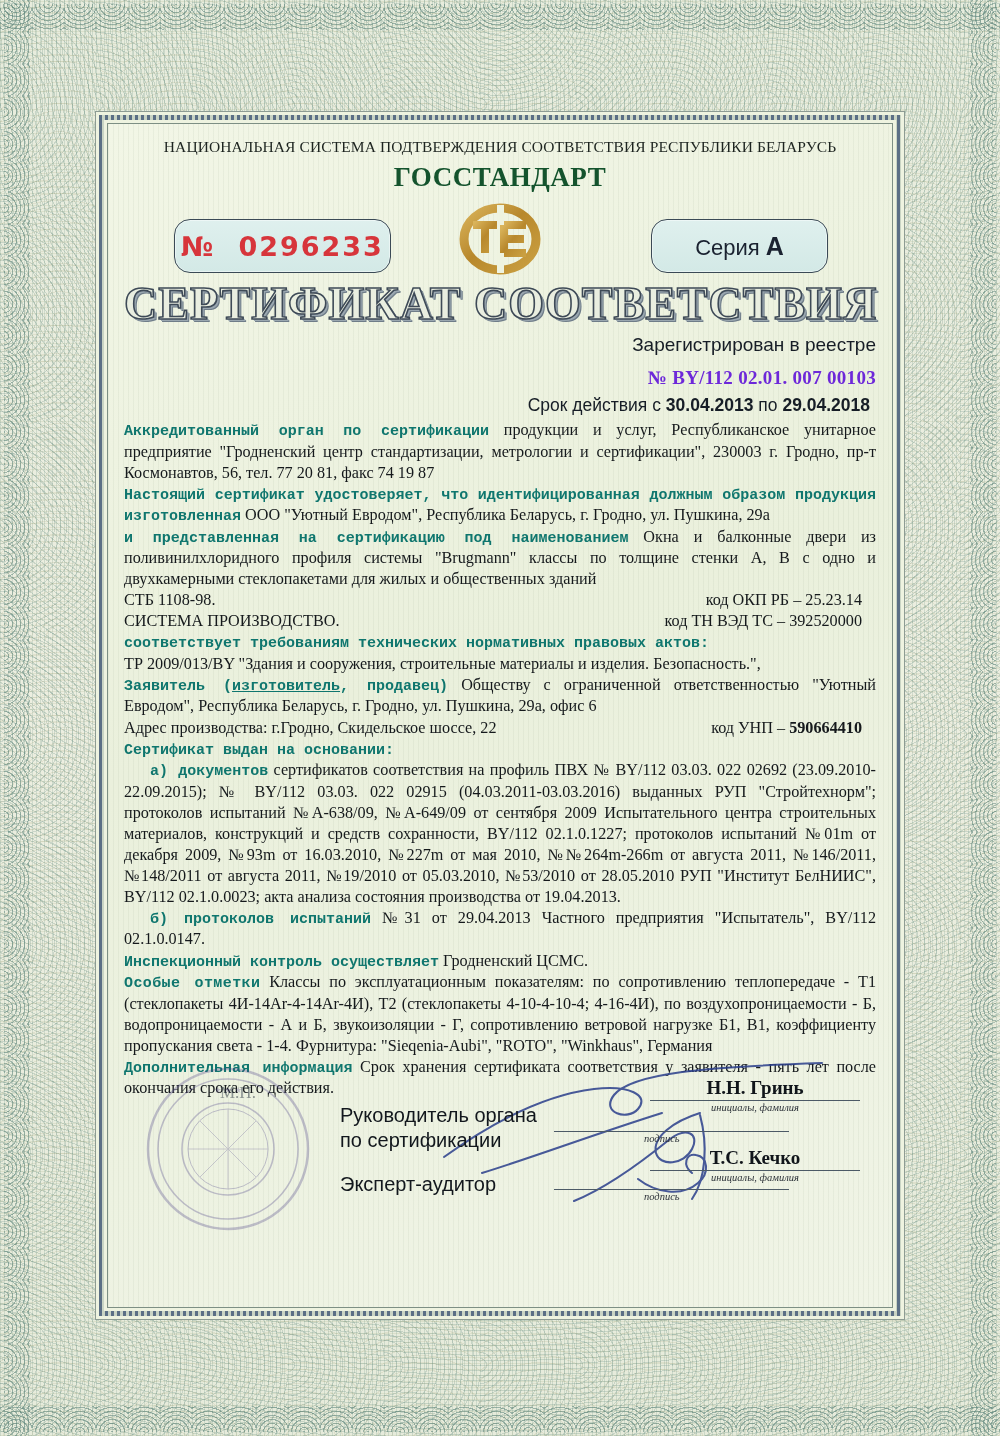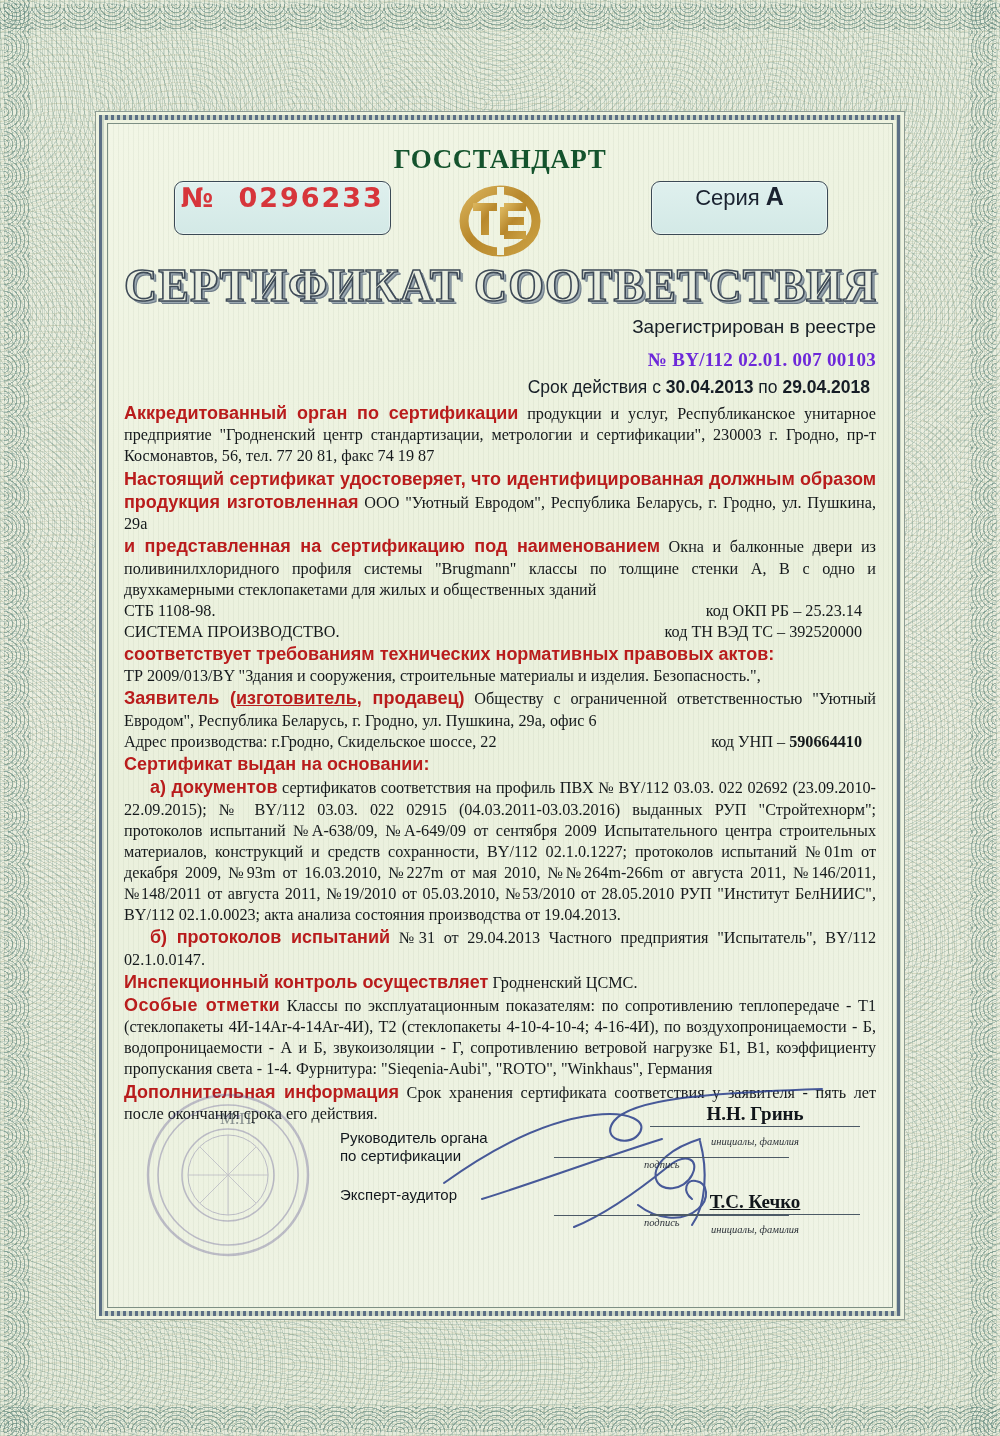--- a/index.html
+++ b/index.html
@@ -90,24 +90,24 @@
   }
   .gosstandart{
     text-align:center;font-size:27px;font-weight:bold;color:#14532d;
     font-family:"Liberation Serif",serif;letter-spacing:.5px;margin-top:6px;
   }
 
   .badge-row{
     position:relative;height:78px;margin-top:4px;
   }
   .badge{
-    position:absolute;top:2px;
-    height:52px;border:1.6px solid #3b4a56;border-radius:9px;
+    position:absolute;top:22px;
+    height:52px;border:1.6px solid #3b4a56;border-radius:16px;
     background:linear-gradient(180deg,#dff0ee,#d3e9e6);
-    display:flex;justify-content:center;
+    display:flex;align-items:center;justify-content:center;
     box-shadow:inset 0 0 0 1px rgba(255,255,255,.45);
   }
   .badge::before,.badge::after{
     content:"";position:absolute;left:14%;right:14%;height:16px;
     background-image:repeating-radial-gradient(circle at 10px 0, rgba(95,130,120,.45) 0 1px, rgba(0,0,0,0) 1px 4px);
     background-size:20px 16px;
     z-index:-1;
   }
   .badge::before{top:-13px;}
   .badge::after{bottom:-13px;transform:scaleY(-1);}
@@ -159,43 +159,43 @@
   
   .body{margin-top:4px;}
   .p{
     font-family:"Liberation Serif",serif;
     font-size:16.2px;line-height:1.30;color:#15191c;
     text-align:justify;text-justify:inter-word;
     margin:0;
   }
   .p.nj{text-align:left;}
   .lbl{
-    font-family:Liberation Sans, sans-serif;font-weight:bold;
-    font-size:18px;color:#b91c1c;
+    font-family:Liberation Mono, monospace;font-weight:bold;
+    font-size:15px;color:#0f766e;
   }
   .lbl.sp{letter-spacing:.4px;}
   .u{text-decoration:underline;}
   .row2{display:flex;justify-content:space-between;align-items:baseline;}
   .row2 .left{white-space:nowrap;}
   .row2 .right{white-space:nowrap;padding-right:14px;}
   .indent{text-indent:26px;}
 
   
   .signs{position:relative;margin-top:2px;height:108px;}
   .sig-names{position:absolute;right:16px;top:-24px;width:210px;text-align:center;}
   .nm{
     font-family:"Liberation Serif",serif;font-weight:bold;font-size:19px;color:#10151a;
   }
-  .nm2{margin-top:44px;text-decoration:underline;}
+  .nm2{margin-top:34px;}
   .cap{
     font-family:"Liberation Serif",serif;font-style:italic;font-size:10.5px;color:#2b3138;
-    border-top:1px solid #4c5a66;padding-top:9px;margin-top:1px;
+    border-top:1px solid #4c5a66;padding-top:1px;margin-top:1px;
   }
   .sig-titles{position:absolute;left:216px;top:2px;
-    font-family:"Liberation Sans",sans-serif;font-size:15px;color:#12171d;line-height:1.22;}
+    font-family:"Liberation Sans",sans-serif;font-size:20px;color:#12171d;line-height:1.22;}
   .sig-titles .t2{margin-top:20px;}
   .sig-line{
     position:absolute;height:0;border-top:1px solid #4c5a66;
   }
   .sl1{left:430px;width:235px;top:30px;}
   .sl2{left:430px;width:235px;top:88px;}
   .podp{
     position:absolute;font-family:"Liberation Serif",serif;font-style:italic;
     font-size:10.5px;color:#2b3138;
   }
@@ -225,20 +225,21 @@
   <div class="scallop-left"></div>
   <div class="scallop-right"></div>
 
   <div class="panel">
     <div class="panel-saw"></div>
     <div class="panel-inner-line"></div>
     <div class="paper-tex"></div>
 
     <div class="content">
 
+      <div class="sys-line">НАЦИОНАЛЬНАЯ СИСТЕМА ПОДТВЕРЖДЕНИЯ СООТВЕТСТВИЯ РЕСПУБЛИКИ БЕЛАРУСЬ</div>
       <div class="gosstandart">ГОССТАНДАРТ</div>
 
       <div class="badge-row">
         <div class="badge badge-num">
           <span class="num-text"><span>№</span>&nbsp;&nbsp;<span>0296233</span></span>
         </div>
 
         <svg class="emblem" viewBox="0 0 108 78">
           <defs>
             <linearGradient id="gold" x1="0" y1="0" x2="1" y2="1">

